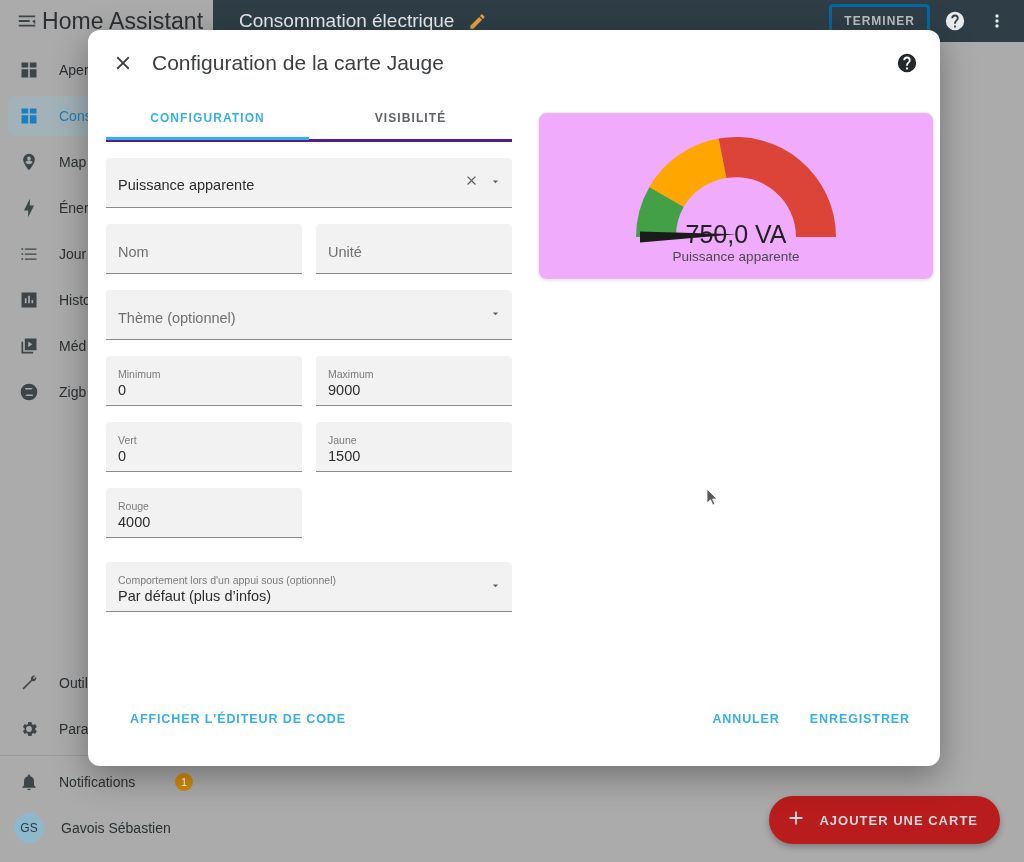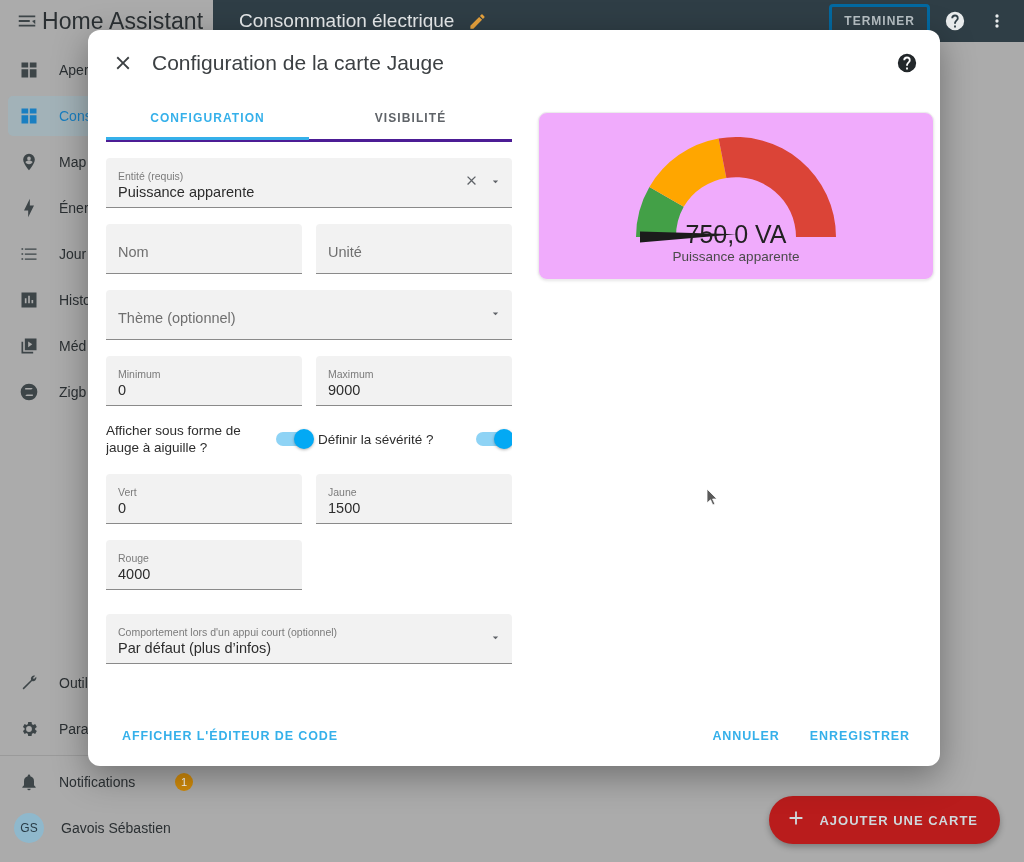--- a/index.html
+++ b/index.html
@@ -296,23 +296,23 @@
     position: absolute; right: -2px; top: -3px;
     width: 20px; height: 20px; border-radius: 50%;
     background: #03a9f4;
     box-shadow: 0 1px 3px rgba(0,0,0,.3);
   }
   .toggle-block.second { margin-left: 6px; flex: 1; }
   .toggle-block.second .switch { margin-left: auto; }
 
   
   .dialog-footer {
-    position: absolute; left: 4px; right: 0; bottom: 0;
+    position: absolute; left: 12px; right: 0; bottom: 0;
     height: 60px;
-    display: flex; align-items: center;
+    display: flex; align-items: flex-start;
     padding: 0 26px;
   }
   .txt-btn {
     font-size: 12.5px; font-weight: bold; letter-spacing: .9px;
     color: #35b0ea;
     background: transparent; border: none;
     padding: 6px 4px;
   }
   .footer-right { margin-left: auto; display: flex; gap: 22px; }
 
@@ -527,21 +527,20 @@
           </div>
           <div class="tab">
             <span>VISIBILITÉ</span>
           </div>
         </div>
 
         <div class="form">
 
           <div class="row">
             <div class="field full">
-              <div class="field-label">Entité (requis)</div>
               <div class="field-value">Puissance apparente</div>
               <div class="field-icons">
                 <span>
                   <svg width="15" height="15" viewBox="0 0 24 24" fill="currentColor">
                       <path d="M19 6.41 17.59 5 12 10.59 6.41 5 5 6.41 10.59 12 5 17.59 6.41 19 12 13.41 17.59 19 19 17.59 13.41 12 19 6.41Z"></path>
                     </svg>
                 </span>
                 <span class="caret">
                   <svg width="13" height="13" viewBox="0 0 24 24" fill="currentColor">
                       <path d="M7 10l5 5 5-5H7Z"></path>
@@ -577,34 +576,20 @@
             <div class="field half">
               <div class="field-label">Minimum</div>
               <div class="field-value">0</div>
             </div>
             <div class="field half">
               <div class="field-label">Maximum</div>
               <div class="field-value">9000</div>
             </div>
           </div>
 
-          <div class="toggle-row">
-            <div class="toggle-block first">
-              <span class="toggle-label">Afficher sous forme de jauge à aiguille ?</span>
-              <span class="switch">
-                  <span class="knob"></span>
-                </span>
-            </div>
-            <div class="toggle-block second">
-              <span class="toggle-label">Définir la sévérité ?</span>
-              <span class="switch">
-                  <span class="knob"></span>
-                </span>
-            </div>
-          </div>
 
           <div class="row">
             <div class="field half">
               <div class="field-label">Vert</div>
               <div class="field-value">0</div>
             </div>
             <div class="field half">
               <div class="field-label">Jaune</div>
               <div class="field-value">1500</div>
             </div>
@@ -612,21 +597,21 @@
 
           <div class="row">
             <div class="field half">
               <div class="field-label">Rouge</div>
               <div class="field-value">4000</div>
             </div>
           </div>
 
           <div class="row" style="margin-top:24px">
             <div class="field full">
-              <div class="field-label">Comportement lors d'un appui court (optionnel)</div>
+              <div class="field-label">Comportement lors d'un appui sous (optionnel)</div>
               <div class="field-value">Par défaut (plus d’infos)</div>
               <div class="field-icons">
                 <span class="caret">
                   <svg width="13" height="13" viewBox="0 0 24 24" fill="currentColor">
                       <path d="M7 10l5 5 5-5H7Z"></path>
                     </svg>
                 </span>
               </div>
             </div>
           </div>

